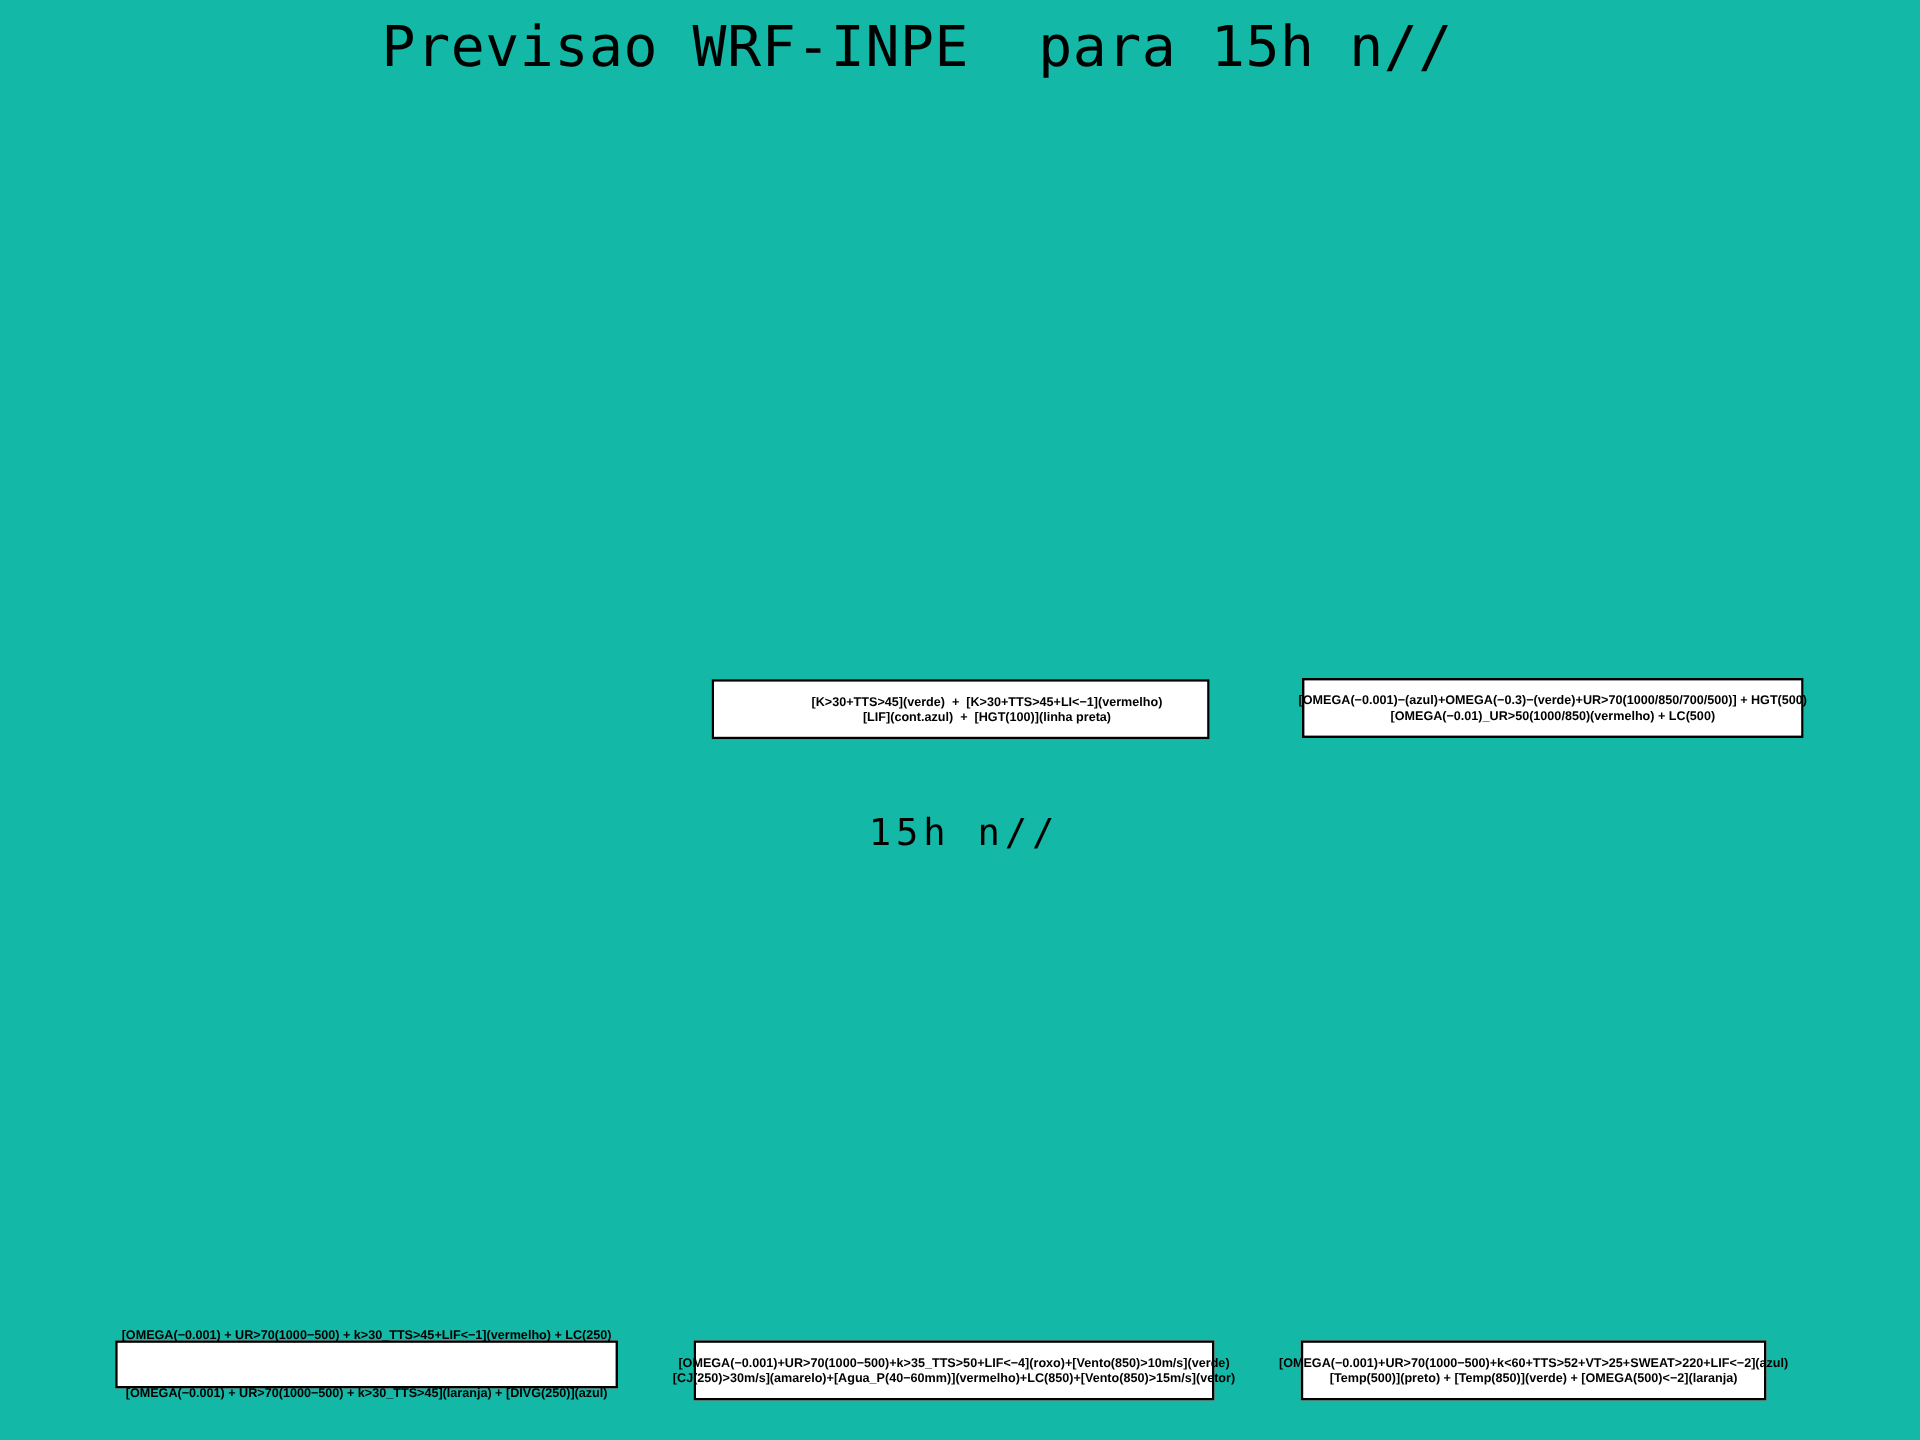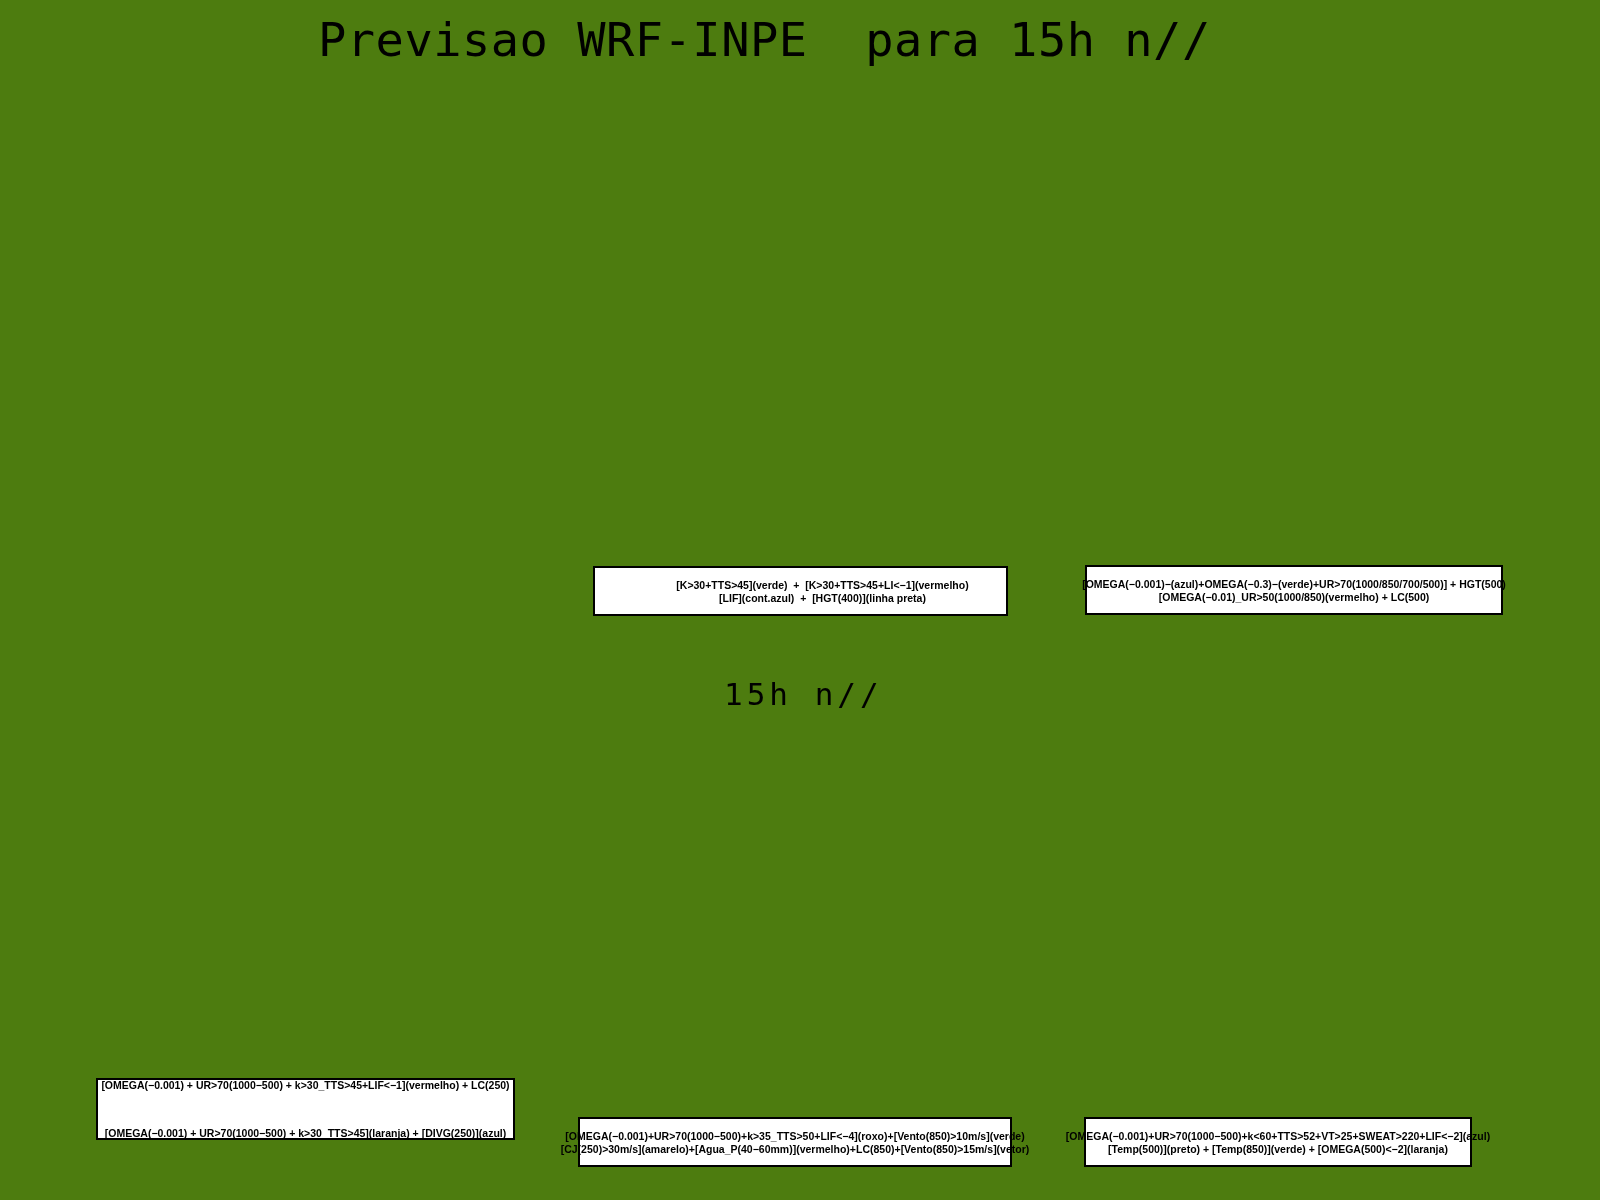--- a/index.html
+++ b/index.html
@@ -1,19 +1,19 @@
 <!DOCTYPE html>
 <html><head>
 <meta charset="utf-8">
 <style>
   html,body { margin:0; padding:0; background:#ffffff; }
   .page {
     position:relative;
     width:1600px; height:1200px;
-    background:#4d7c0f;
+    background:#14b8a6;
     overflow:hidden;
     font-family:"Liberation Sans", sans-serif;
     color:#000000;
   }
   
   .stroke-text {
     position:absolute;
     font-family:"DejaVu Sans Mono", monospace;
     font-weight:200;
     color:#000000;
@@ -39,35 +39,35 @@
     font-family:"Liberation Sans", sans-serif;
     font-weight:700;
     font-size:10.5px;
     line-height:12px;
     color:#000000;
     white-space:pre;
   }
   #box-top-left      { left:96px;   top:566px;  width:419px; height:50px; }
   #box-top-middle    { left:593px;  top:566px;  width:415px; height:50px;padding-left:44px; }
   #box-top-right     { left:1085px; top:565px;  width:418px; height:50px;align-items:center; }
-  #box-bottom-left   { left:96px;   top:1078px; width:419px; height:62px;gap:36px; }
+  #box-bottom-left   { left:96px;   top:1117px; width:419px; height:40px;gap:36px; }
   #box-bottom-middle { left:578px;  top:1117px; width:434px; height:50px; }
   #box-bottom-right  { left:1084px; top:1117px; width:388px; height:50px; }
 </style>
 </head>
 <body>
 
 <div class="page">
 
   <div class="stroke-text title-text">Previsao WRF-INPE  para 15h n//</div>
 
 
   <div class="legend-box" id="box-top-middle">
     <div class="legend-line">[K&gt;30+TTS&gt;45](verde)  +  [K&gt;30+TTS&gt;45+LI&lt;−1](vermelho)</div>
-    <div class="legend-line">[LIF](cont.azul)  +  [HGT(400)](linha preta)</div>
+    <div class="legend-line">[LIF](cont.azul)  +  [HGT(100)](linha preta)</div>
   </div>
 
   <div class="legend-box" id="box-top-right">
     <div class="legend-line">[OMEGA(−0.001)−(azul)+OMEGA(−0.3)−(verde)+UR&gt;70(1000/850/700/500)] + HGT(500)</div>
     <div class="legend-line">[OMEGA(−0.01)_UR&gt;50(1000/850)(vermelho) + LC(500)</div>
   </div>
 
   <div class="stroke-text center-text">15h n//</div>
 
   <div class="legend-box" id="box-bottom-left">

